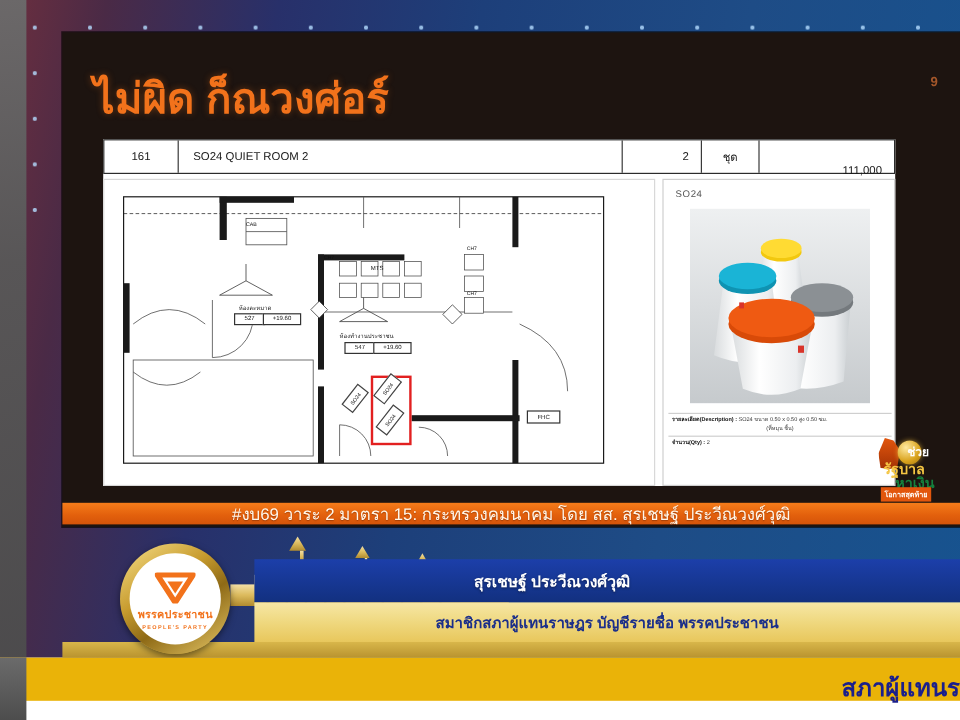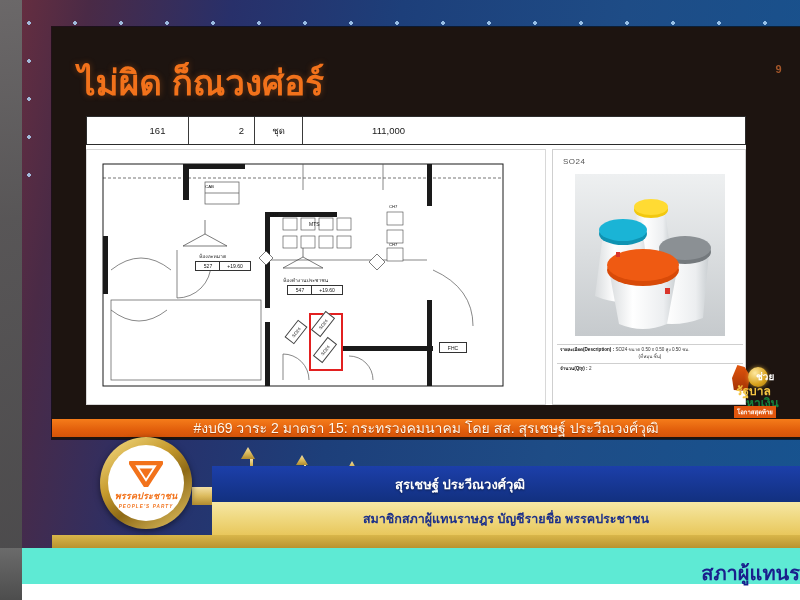--- a/index.html
+++ b/index.html
@@ -68,25 +68,25 @@
   .tbl{
     position:absolute;left:0;top:0;width:660px;height:29px;
     border:1px solid #2c2c2c;box-sizing:border-box;display:flex;background:#fff;
   }
   .tc{
     border-right:1px solid #3a3a3a;box-sizing:border-box;
     display:flex;align-items:center;
     font-size:9.5px;color:#1a1a1a;height:100%;
     padding:0 6px;overflow:hidden;white-space:nowrap;
   }
-  .tc.c-no{width:62px;justify-content:center;margin-left:40px;}
+  .tc.c-no{width:62px;justify-content:center;}
   .tc.c-desc{flex:1;justify-content:flex-start;padding-left:12px;}
   .tc.c-qty{width:66px;justify-content:flex-end;padding-right:10px;}
   .tc.c-unit{width:48px;justify-content:center;}
-  .tc.c-price{width:112px;justify-content:flex-end;padding-right:10px;border-right:none;}
+  .tc.c-price{width:112px;justify-content:flex-end;padding-right:10px;border-right:none;margin-top:12px;}
 
   
   .plan{
     position:absolute;left:0;top:33px;width:460px;height:256px;
     background:#fefefe;border:1px solid #d8d8d8;box-sizing:border-box;overflow:hidden;
   }
   .plan svg{display:block;}
   .plan-label{
     position:absolute;font-size:5px;color:#111;white-space:nowrap;
     font-family:"Liberation Sans", sans-serif;
@@ -161,40 +161,40 @@
     display:flex;align-items:center;justify-content:center;
     color:#1b2f8a;font-size:12.5px;font-weight:bold;white-space:nowrap;
   }
   .lt-strip{
     position:absolute;left:0;top:98px;width:748px;height:13px;
     background:linear-gradient(180deg,#d8b64a,#b9932f);
   }
 
   
   .medal{
-    position:absolute;left:48px;top:0;width:92px;height:92px;border-radius:50%;
+    position:absolute;left:48px;top:16px;width:92px;height:92px;border-radius:50%;
     background:linear-gradient(145deg,#f7e08a,#c79b2e 38%,#8e6a16 60%,#e8c968 100%);
     box-shadow:0 2px 6px rgba(0,0,0,.5);
-    display:flex;align-items:center;justify-content:center;font-style:italic;
+    display:flex;align-items:center;justify-content:center;
   }
   .medal-in{
     width:76px;height:76px;border-radius:50%;background:#ffffff;
     display:flex;flex-direction:column;align-items:center;justify-content:center;
   }
   .medal-mark{margin-top:4px;}
   .medal-th{
     font-size:9px;font-weight:bold;color:#f2721b;margin-top:2px;letter-spacing:.2px;
   }
   .medal-en{
     font-size:4.6px;font-weight:bold;color:#f2721b;letter-spacing:1.1px;margin-top:1px;
   }
 
   
   .bottombar{
-    position:absolute;left:0;top:548px;width:800px;height:36px;background:#5eead4;
+    position:absolute;left:0;top:548px;width:800px;height:36px;background:#eab308;
   }
   .bottombar .edge{
     position:absolute;left:0;top:0;width:22px;height:52px;
     background:linear-gradient(180deg,#6b6b6b,#4d4d4d);
   }
   .bottombar .bb-text{
     position:absolute;right:0;top:9px;
     font-size:20px;font-weight:bold;color:#1a1f8c;white-space:nowrap;
   }
 
@@ -230,20 +230,21 @@
 
   <div class="slide">
 
     <div class="slide-no">9</div>
     <div class="slide-title">ไม่ผิด ก็ณวงศ่อร์</div>
 
     <div class="doc">
 
       <div class="tbl">
         <div class="tc c-no">161</div>
+        <div class="tc c-desc">SO24 QUIET ROOM 2</div>
         <div class="tc c-qty">2</div>
         <div class="tc c-unit">ชุด</div>
         <div class="tc c-price">111,000</div>
       </div>
 
       <div class="plan">
         <svg width="458" height="254" viewBox="0 0 458 254">
           <rect x="0" y="0" width="458" height="254" fill="#ffffff"></rect>
 
           <g stroke="#1a1a1a" fill="none">

